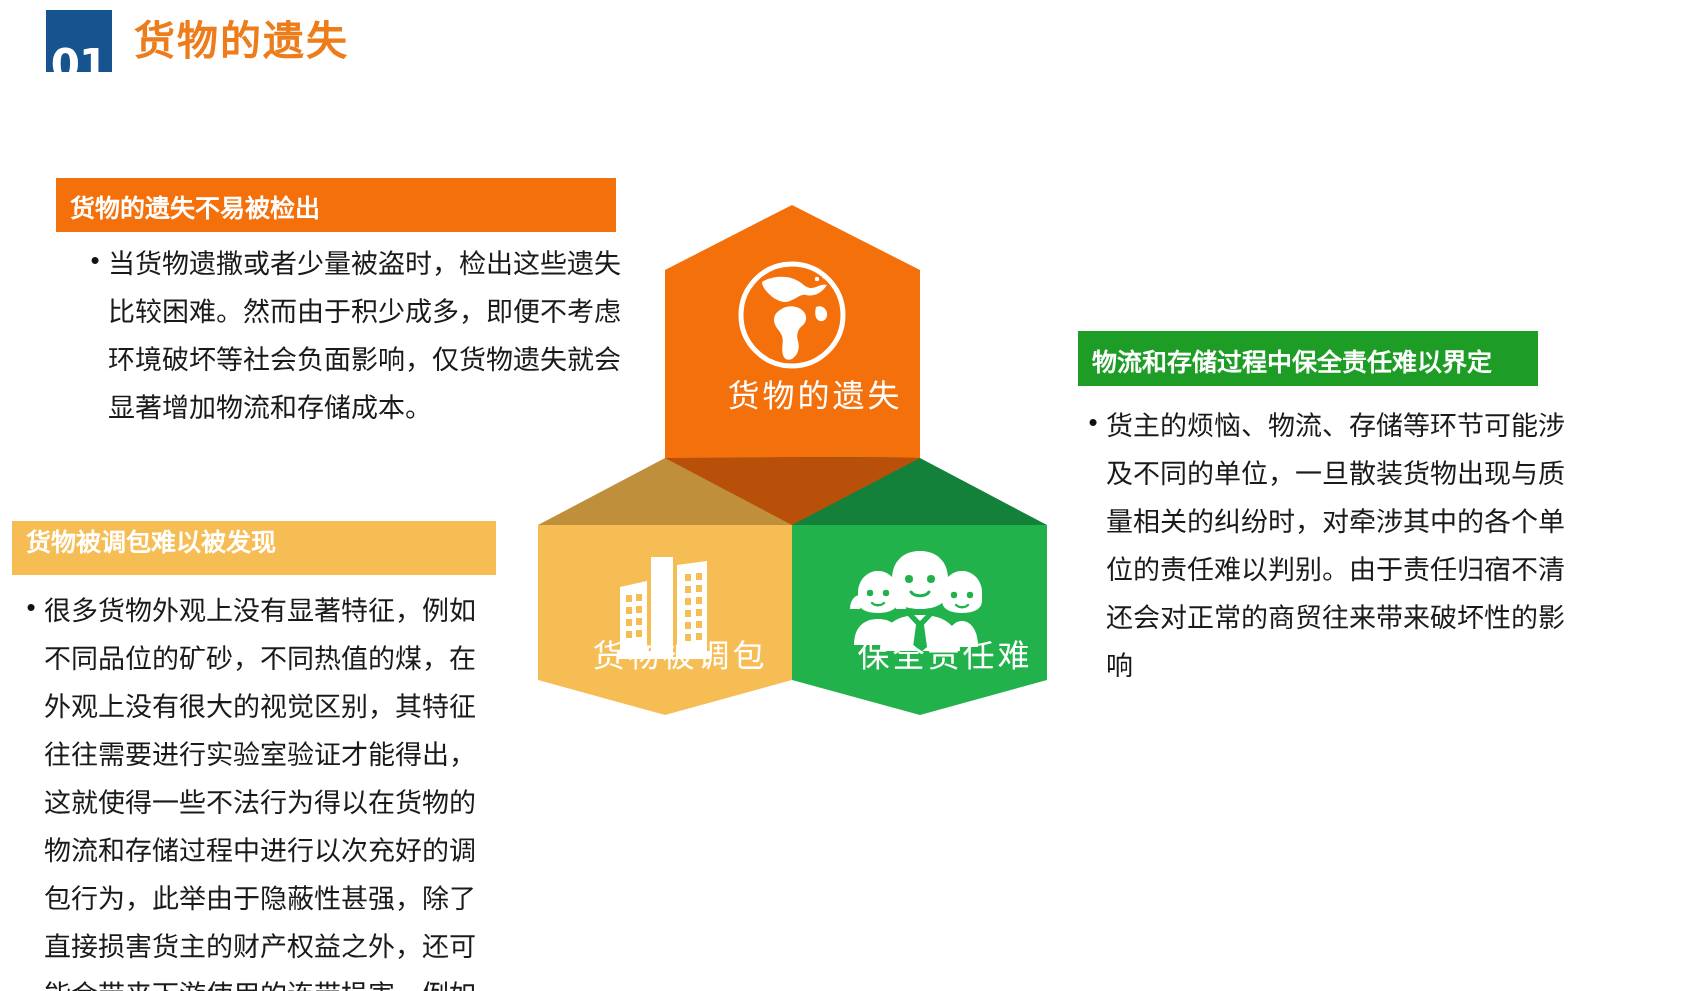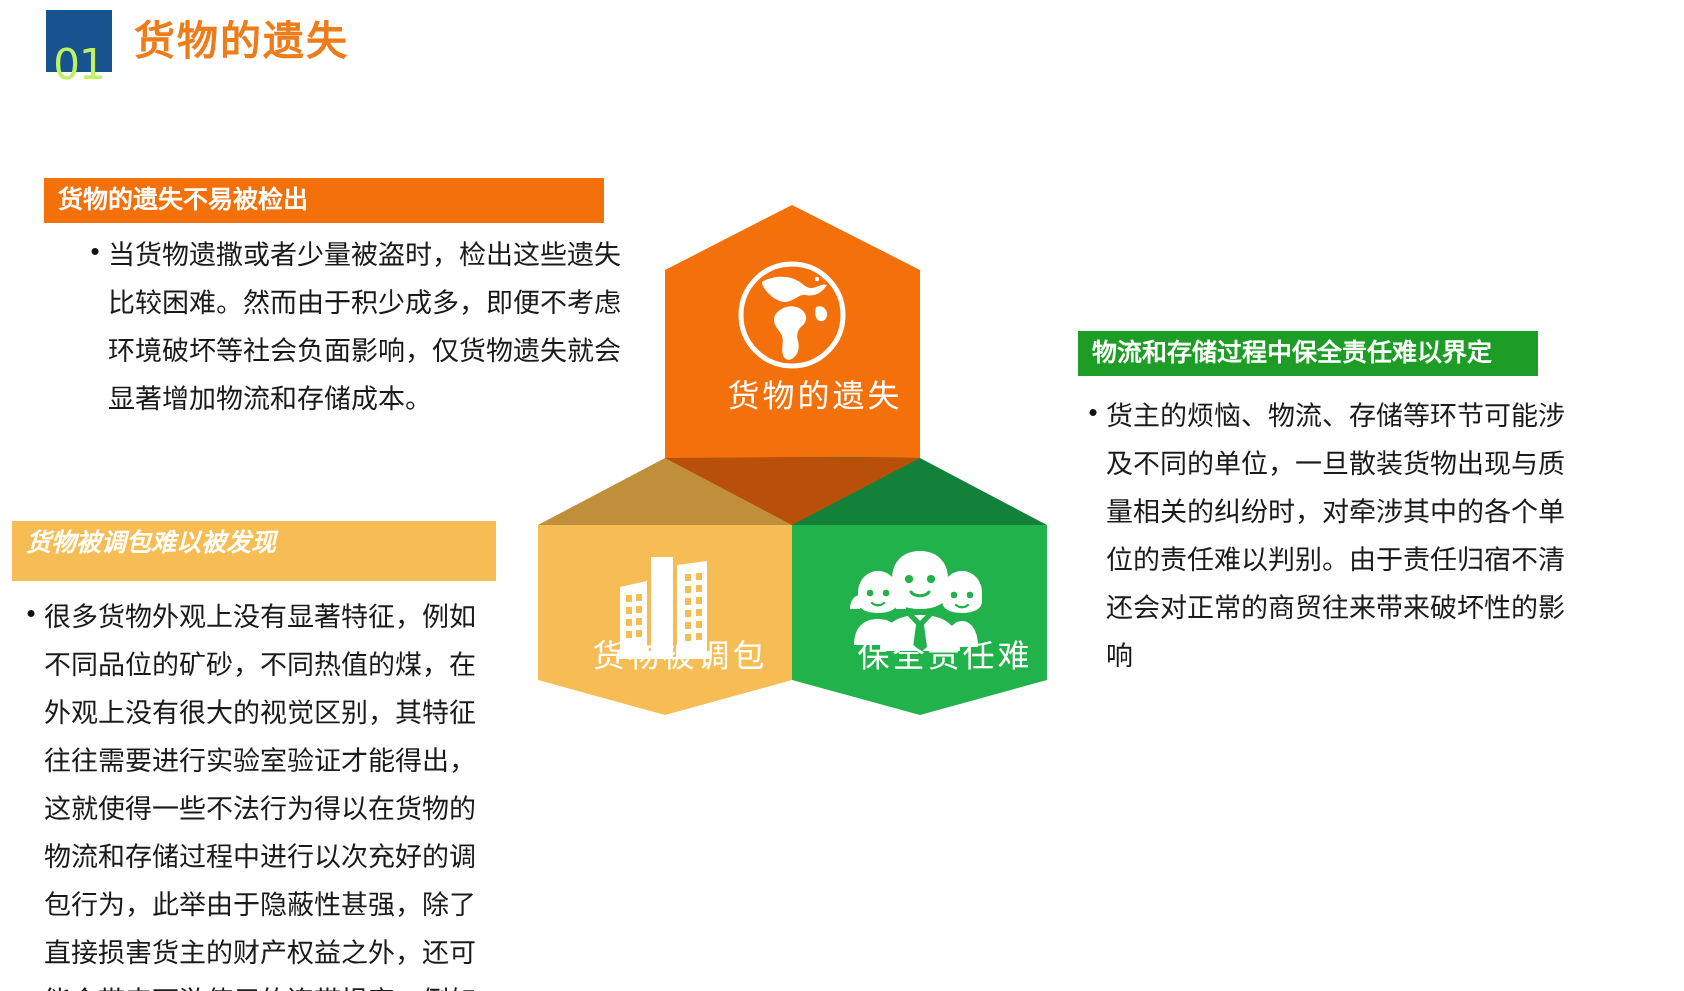--- a/index.html
+++ b/index.html
@@ -28,23 +28,23 @@
   }
   #header-number-badge {
     width: 66px;
     height: 62px;
     background: #17548F;
     display: flex;
     align-items: center;
     justify-content: center;
   }
   #header-number-badge .num {
-    color: #bef264;
+    color: #ffffff;
     font-size: 42px;
-    font-weight: normal;
+    font-weight: bold;
     letter-spacing: -1px;
     line-height: 1;
     font-family: "DejaVu Sans", sans-serif;
     margin-top: 47px;
   }
   #header-title {
     color: #ED7D1B;
     font-size: 41px;
     font-weight: bold;
     letter-spacing: 2px;
@@ -83,54 +83,54 @@
 
   
   #panel-loss {
     position: absolute;
     left: 44px;
     top: 178px;
     width: 600px;
   }
   #panel-loss .panel-header {
     background: #F4700B;
-    padding: 9px 14px 11px 14px;
+    padding: 18px 14px 11px 14px;
     width: 560px;
     box-sizing: border-box;
+    margin-left: 12px;
   }
   #panel-loss .bullet-row { margin-top: 8px; padding-left: 38px; }
   #panel-loss .bullet-text { width: 520px; }
 
   
   #panel-swap {
     position: absolute;
     left: 12px;
     top: 521px;
     width: 500px;
   }
   #panel-swap .panel-header {
     background: #F7BD55;
-    padding: 9px 14px 26px 14px;
+    padding: 9px 14px 20px 14px;
     width: 484px;
     box-sizing: border-box;
-    font-style: italic;
   }
   #panel-swap .bullet-row { margin-top: 12px; padding-left: 6px; }
   #panel-swap .bullet-text { width: 450px; }
 
   
   #panel-liability {
     position: absolute;
     left: 1070px;
     top: 331px;
     width: 600px;
   }
   #panel-liability .panel-header {
     background: #1E9D26;
-    padding: 9px 14px 11px 14px;
+    padding: 19px 14px 11px 14px;
     width: 460px;
     box-sizing: border-box;
     margin-left: 8px;
   }
   #panel-liability .bullet-row { margin-top: 16px; padding-left: 10px; }
   #panel-liability .bullet-text { width: 465px; }
 
   
   #hex-diagram {
     position: absolute;

